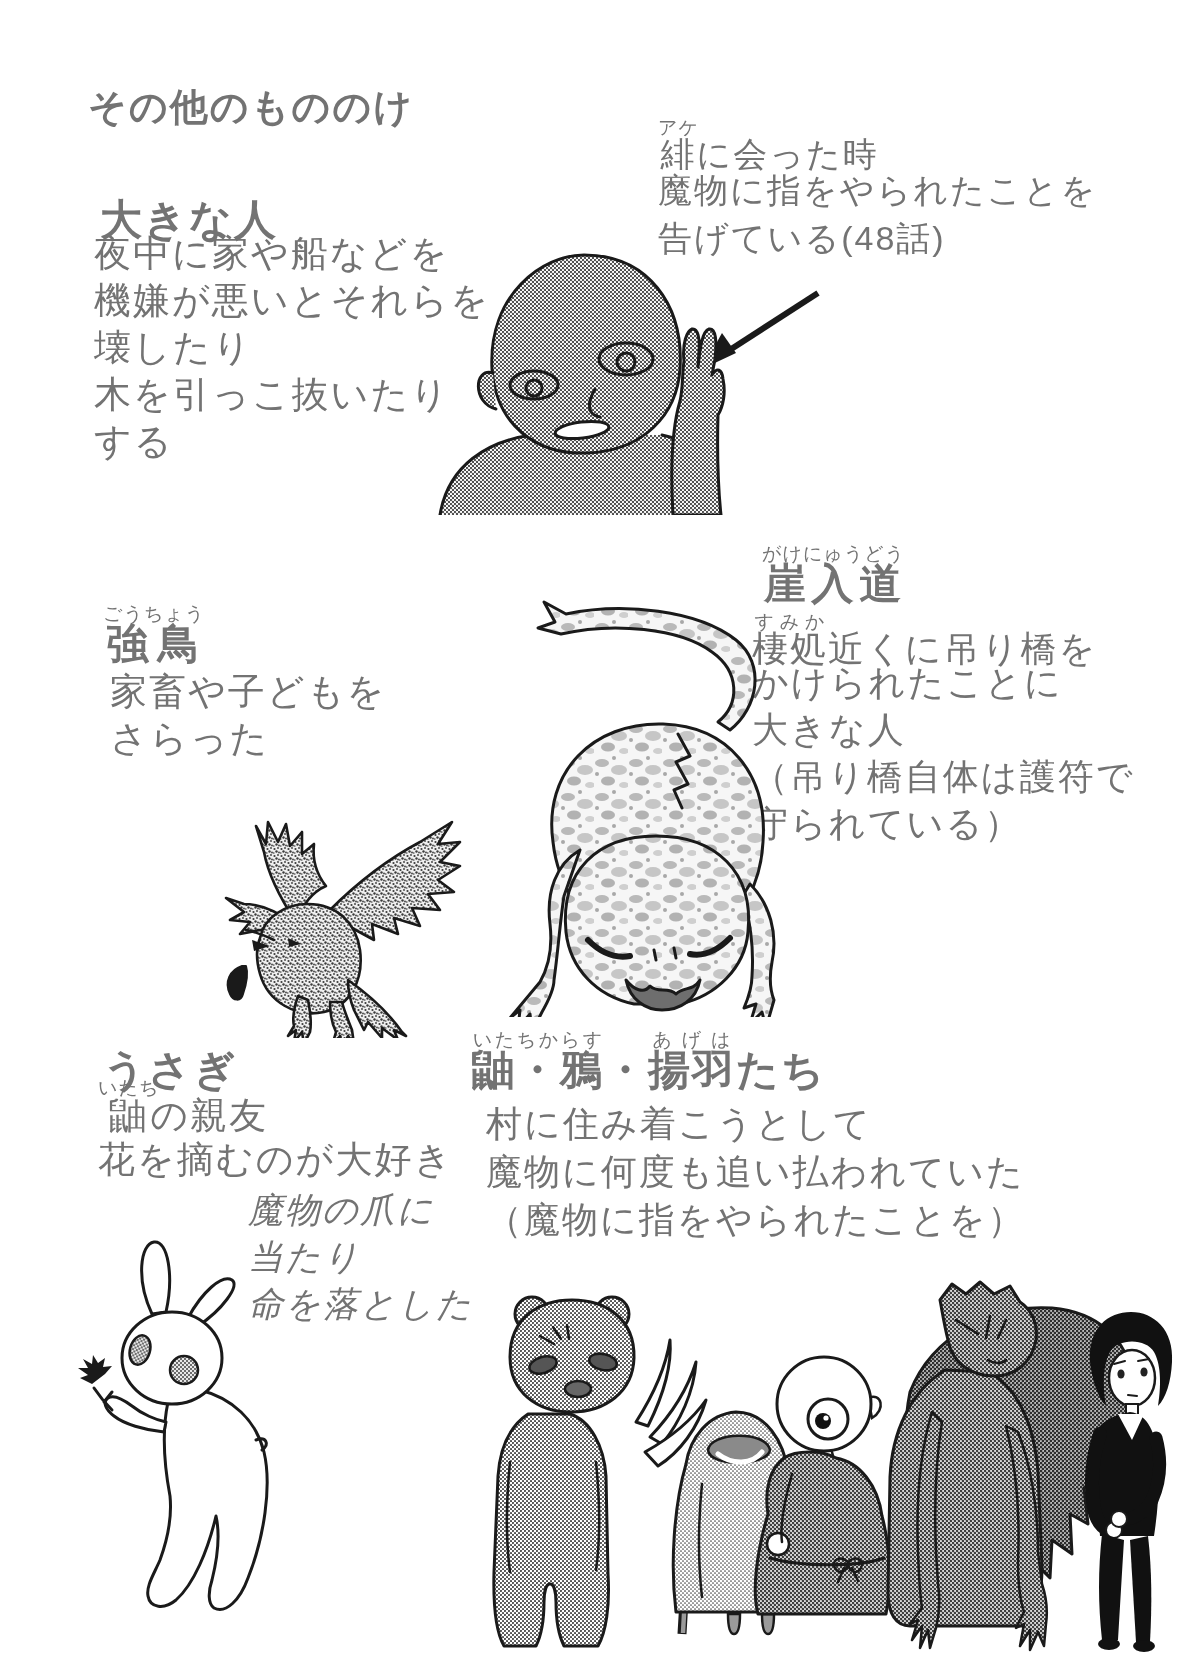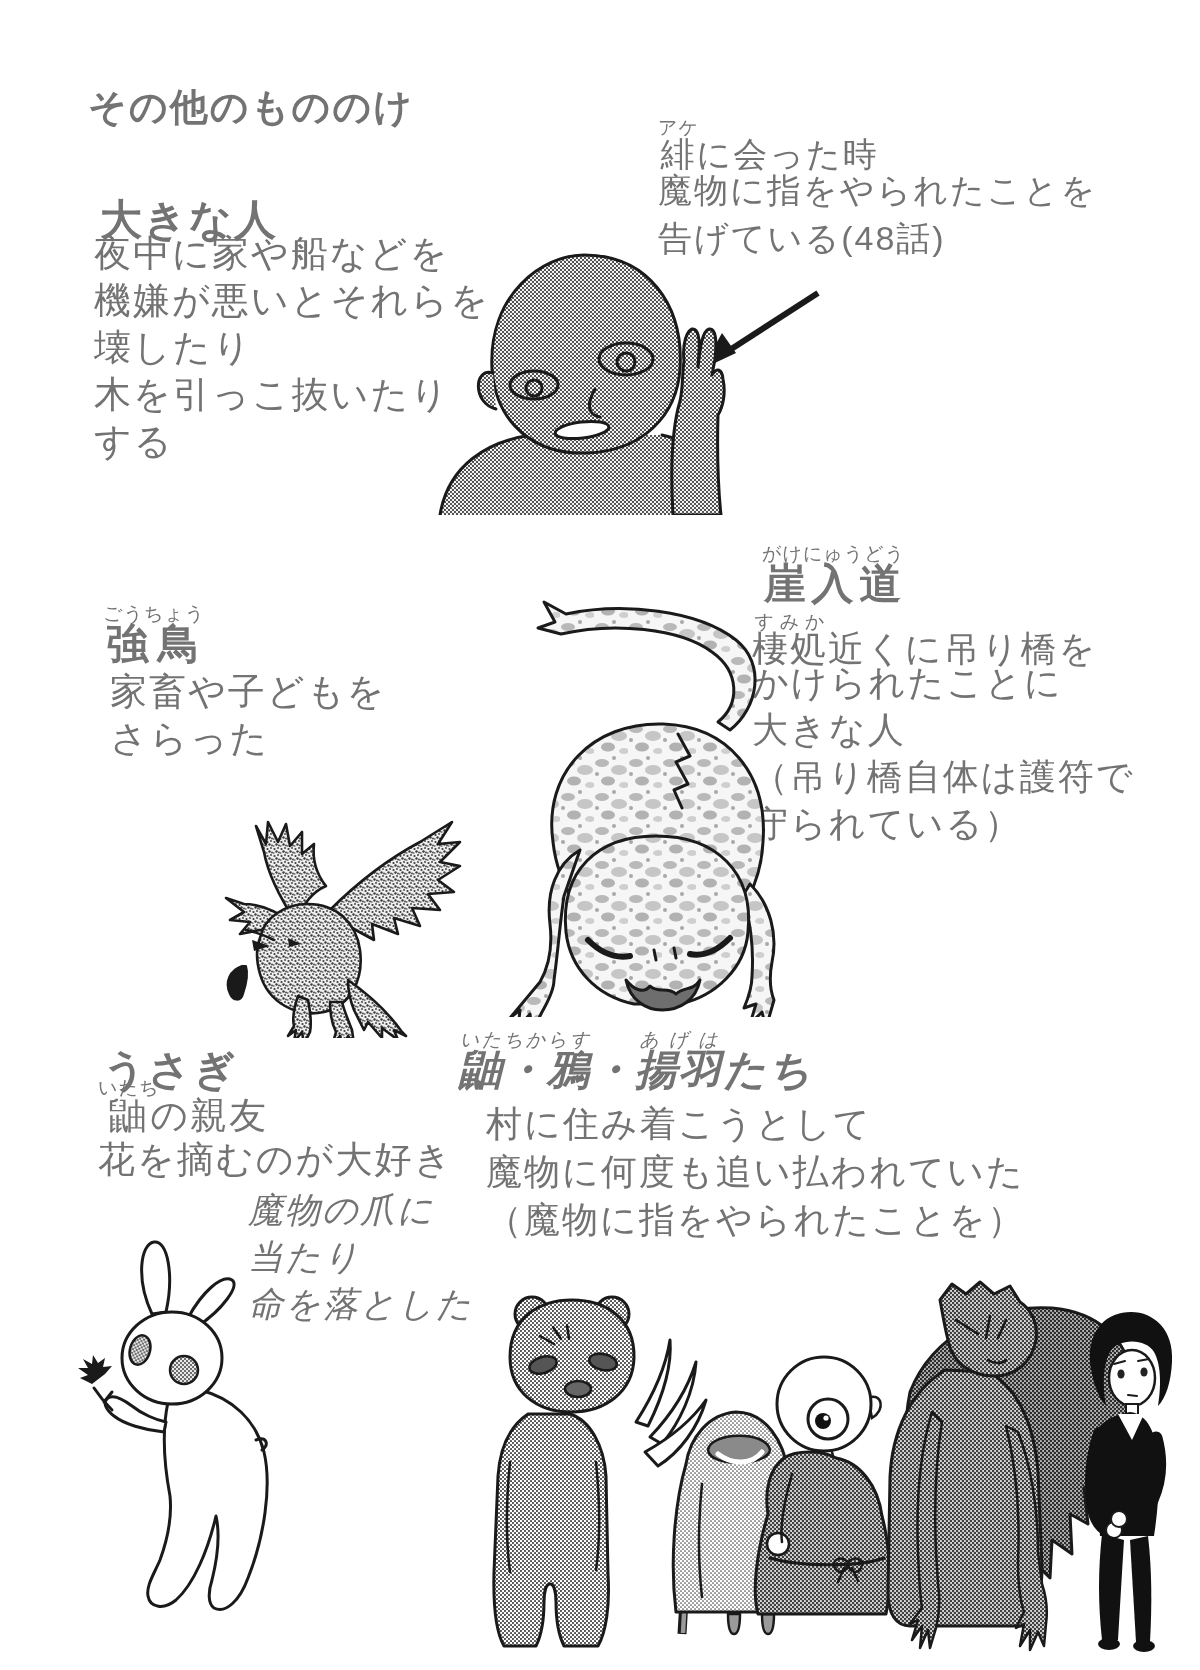--- a/index.html
+++ b/index.html
@@ -189,21 +189,21 @@
 
     <ellipse cx="80" cy="132" rx="10" ry="15" fill="url(#ht-r)" stroke="#1a1a1a" stroke-width="2.5" transform="rotate(16 80 132)"></ellipse>
     <circle cx="124" cy="152" r="14" fill="url(#ht-r)" stroke="#1a1a1a" stroke-width="2.5"></circle>
 
     <path class="ink" d="M 196,222 C 206,218 210,226 202,232" fill="none" stroke-width="3"></path>
 
     <path class="ink" d="M 52,192 C 44,184 38,176 34,170 M 44,184 L 52,174" fill="none" stroke-width="3"></path>
     <path d="M 32,166 l -12,-6 l 8,-3 l -10,-7 l 10,0 l -5,-9 l 9,5 l 1,-9 l 5,8 l 7,-5 l -2,9 l 9,-1 l -7,8 Z" fill="#1a1a1a"></path>
   </svg>
 
-  <div class="abs t h" style="left:459px;top:1018px;font-style:italic;">
+  <div class="abs t h" style="left:472px;top:1018px;">
     <ruby><span>鼬・鴉</span><rt>いたちからす</rt></ruby><span>・</span><ruby><span>揚羽</span><rt>あげは</rt></ruby><span>たち</span>
   </div>
   <div class="abs t body" style="left:486px;top:1100px;font-size:36px;">
     <div class="line" style="height:48px;line-height:48px;">村に住み着こうとして</div>
     <div class="line" style="height:48px;line-height:48px;">魔物に何度も追い払われていた</div>
     <div class="line" style="height:48px;line-height:48px;">（魔物に指をやられたことを）</div>
   </div>
 
   <svg class="abs" style="left:440px;top:1262px;" width="760" height="405" viewBox="0 0 760 405">
     <defs>

